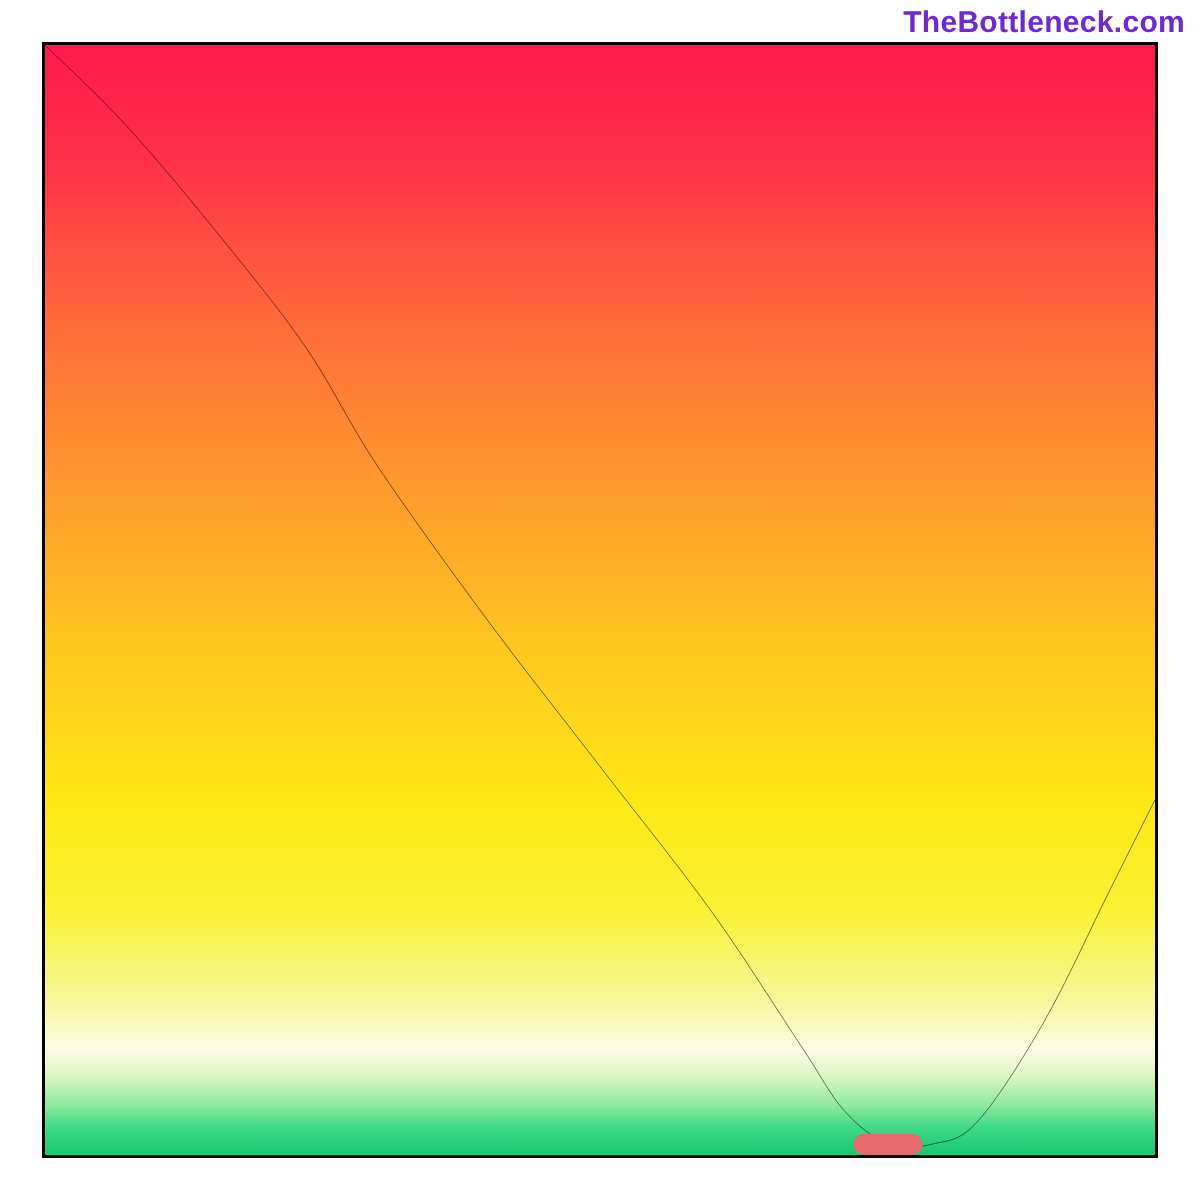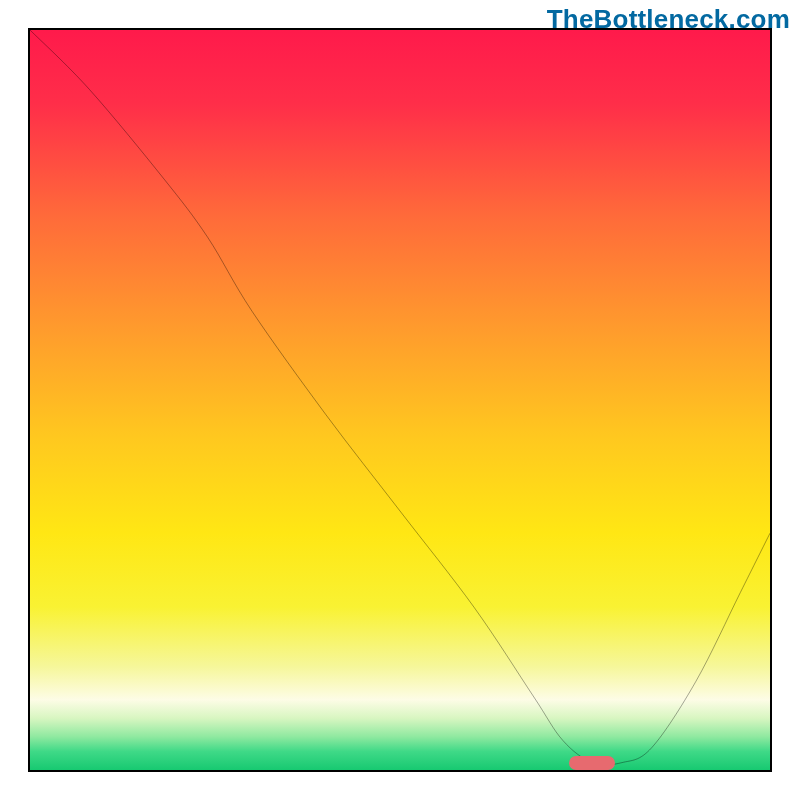--- a/index.html
+++ b/index.html
@@ -7,23 +7,23 @@
     padding: 0;
     width: 800px;
     height: 800px;
     background: #ffffff;
     font-family: Arial, Helvetica, sans-serif;
   }
   .watermark {
     position: absolute;
     top: 4px;
     right: 10px;
-    font-size: 26px;
+    font-size: 20px;
     font-weight: bold;
-    color: #0369a1;
+    color: #6d28d9;
     letter-spacing: 0.2px;
     z-index: 10;
   }
   .plot-area {
     position: absolute;
     left: 28px;
     top: 28px;
     width: 744px;
     height: 744px;
     border: 2px solid #000;

